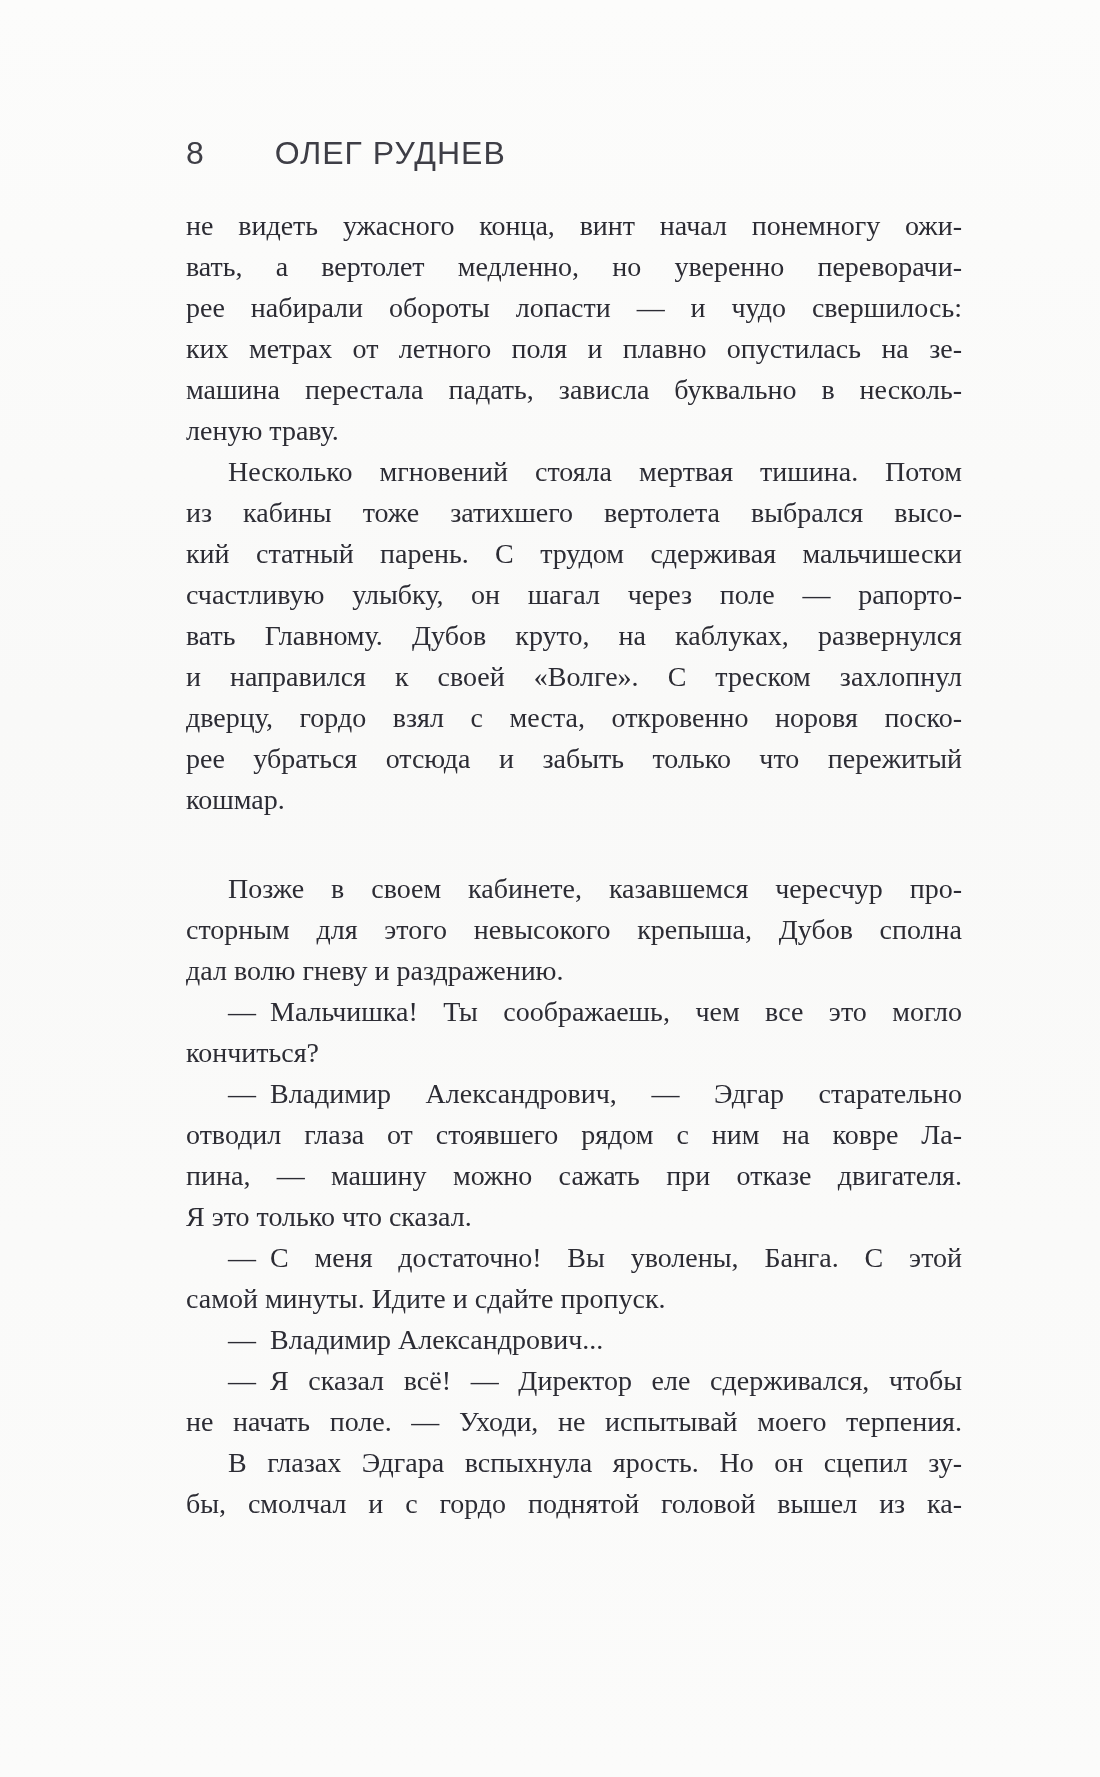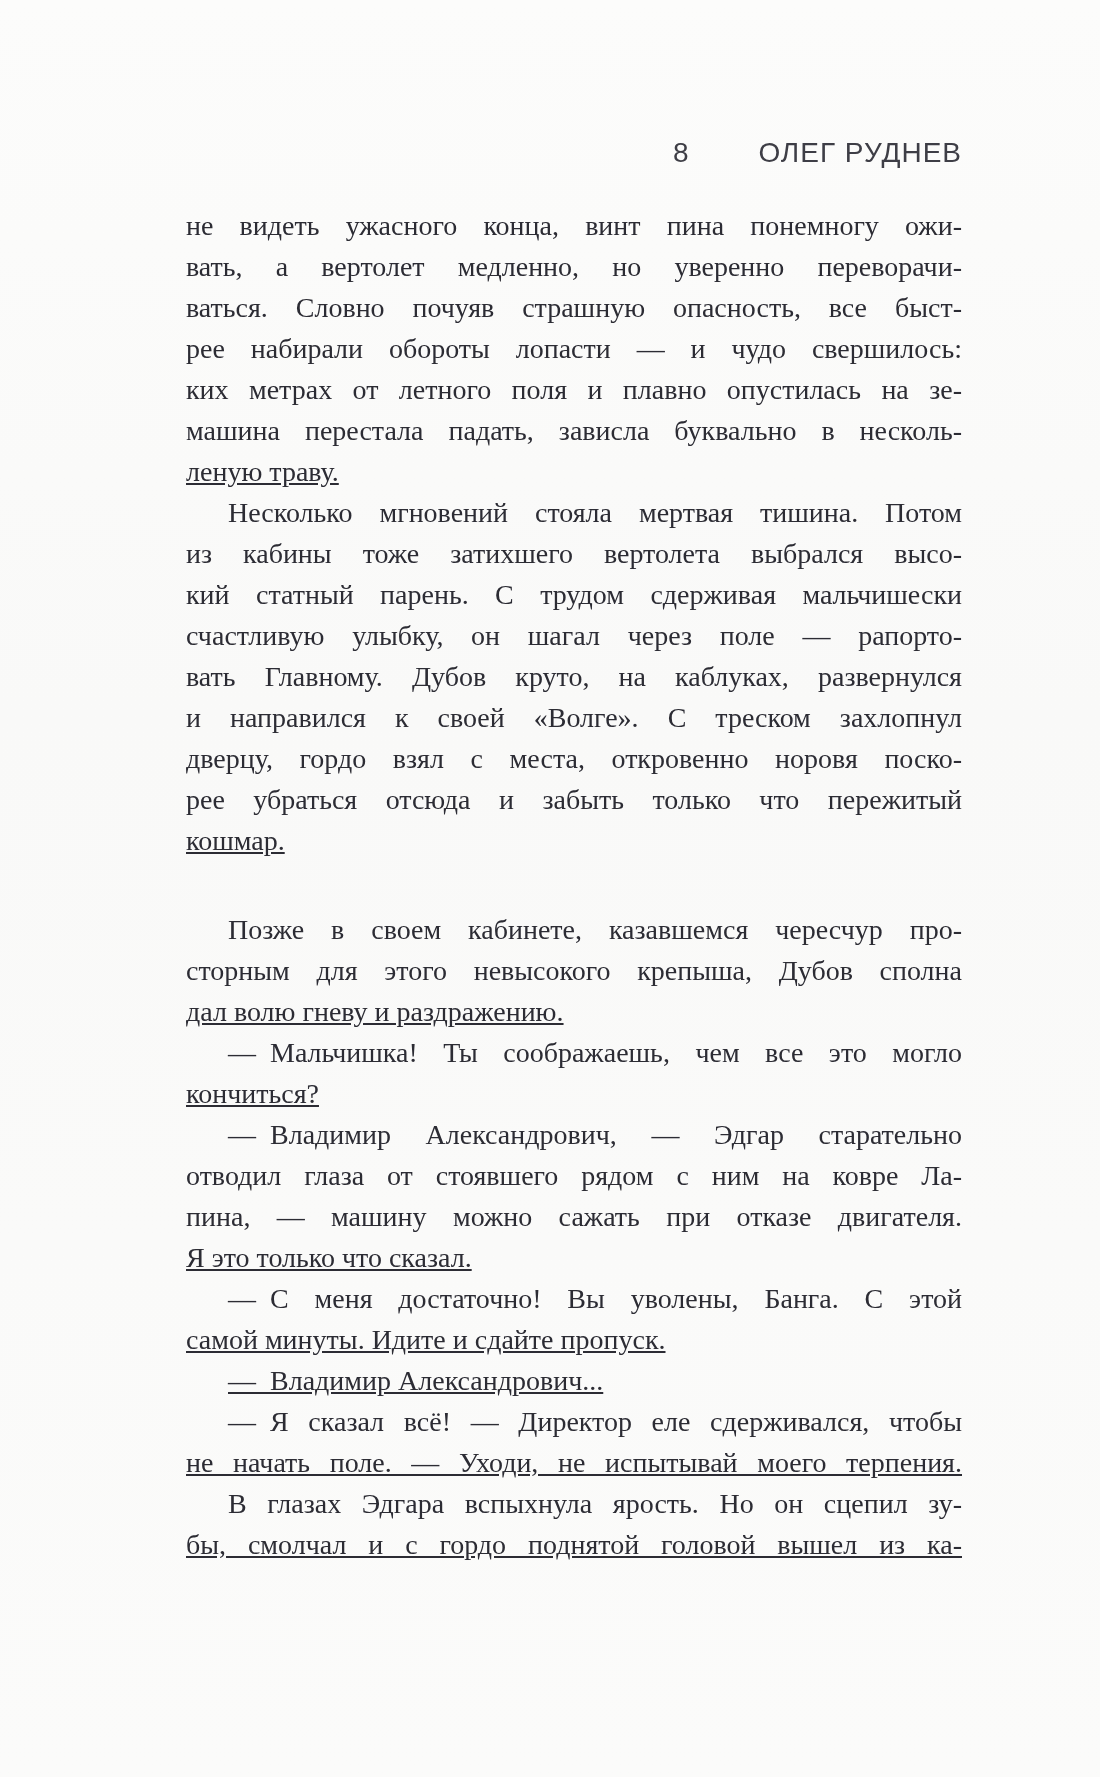--- a/index.html
+++ b/index.html
@@ -22,27 +22,26 @@
     inset: 0;
     background: linear-gradient(180deg, #fcfcfb 0%, #f9f9f8 40%, #fbfbfa 100%);
     pointer-events: none;
   }
   .running-header {
     position: absolute;
     top: 138px;
     left: 186px;
     right: 138px;
     font-family: "Liberation Sans", "DejaVu Sans", sans-serif;
-    font-size: 28px;
+    font-size: 32px;
     line-height: 30px;
     font-weight: 500;
     color: #3e3e46;
     letter-spacing: 1px;
     z-index: 2;
-    text-align: right;
   }
   .running-header .page-num {
     display: inline-block;
     min-width: 18px;
   }
   .running-header .author {
     display: inline-block;
     margin-left: 60px;
   }
   .text-block {
@@ -66,41 +65,39 @@
     text-align-last: justify;
     white-space: normal;
     overflow: hidden;
     height: 41px;
   }
   .line.first-indent {
     text-indent: 42px;
   }
   .line.last-line {
     text-align-last: left;
-    text-decoration: underline;
   }
   .line.last-line.force-justify {
     text-align-last: justify;
   }
 </style>
 </head>
 <body>
 
 <div class="page">
 
   <div class="running-header">
     <span class="page-num">8</span>
     <span class="author">ОЛЕГ РУДНЕВ</span>
   </div>
 
   <div class="text-block" id="text-block">
       <div class="paragraph">
-        <div class="line">не видеть ужасного конца, винт пина понемногу ожи-</div>
+        <div class="line">не видеть ужасного конца, винт начал понемногу ожи-</div>
         <div class="line">вать, а вертолет медленно, но уверенно переворачи-</div>
-        <div class="line">ваться. Словно почуяв страшную опасность, все быст-</div>
         <div class="line">рее набирали обороты лопасти — и чудо свершилось:</div>
         <div class="line">ких метрах от летного поля и плавно опустилась на зе-</div>
         <div class="line">машина перестала падать, зависла буквально в несколь-</div>
         <div class="line last-line">леную траву.</div>
       </div>
       <div class="paragraph">
         <div class="line first-indent">Несколько мгновений стояла мертвая тишина. Потом</div>
         <div class="line">из кабины тоже затихшего вертолета выбрался высо-</div>
         <div class="line">кий статный парень. С трудом сдерживая мальчишески</div>
         <div class="line">счастливую улыбку, он шагал через поле — рапорто-</div>

